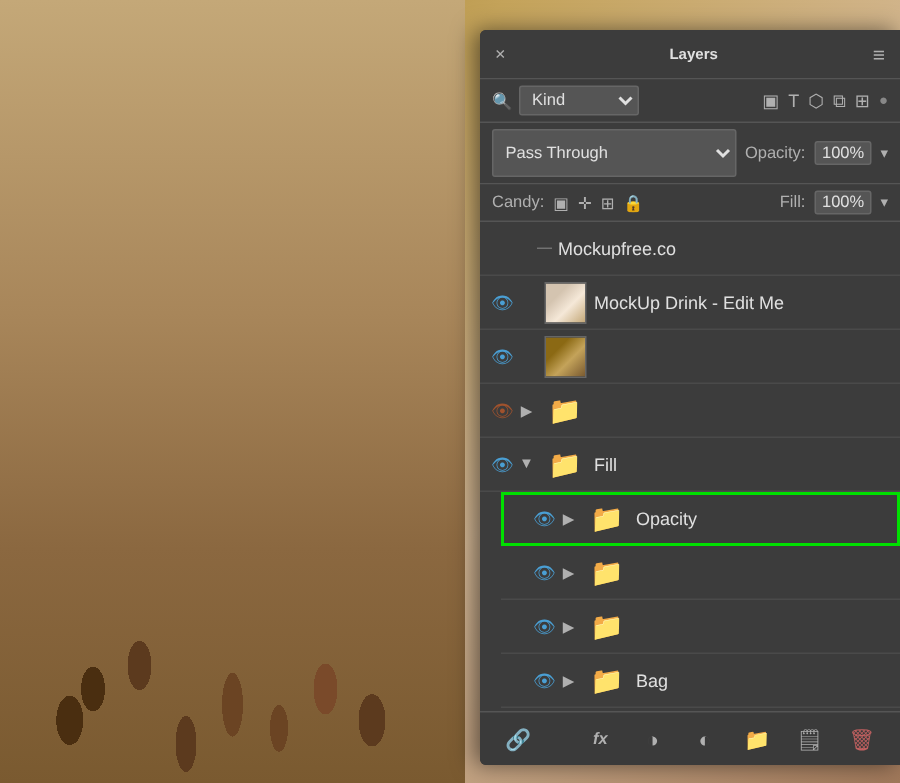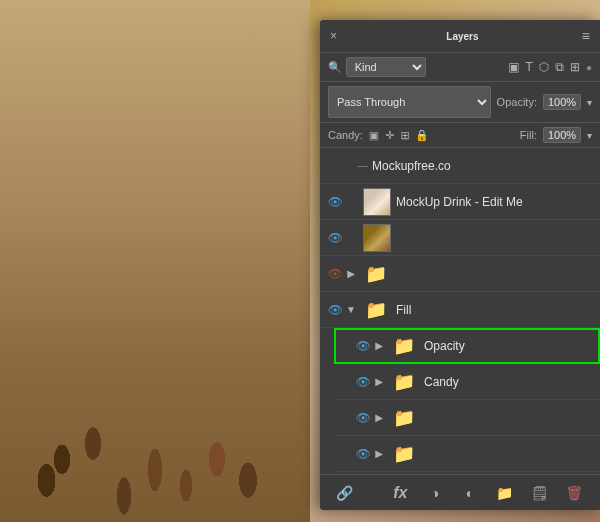--- a/index.html
+++ b/index.html
@@ -504,44 +504,44 @@
       </div>
       <span class="layer-name">Opacity</span>
     </div>
 
     <div class="layer-item indent-1" style="padding-left:20px;">
       <div class="visibility-eye">👁</div>
       <div class="expand-arrow">▶</div>
       <div class="layer-thumb folder">
         <span class="folder-icon">📁</span>
       </div>
-      <span class="layer-name">Candy</span>
     </div>
 
     <div class="layer-item indent-1" style="padding-left:20px;">
       <div class="visibility-eye">👁</div>
       <div class="expand-arrow">▶</div>
       <div class="layer-thumb folder">
         <span class="folder-icon">📁</span>
       </div>
     </div>
 
     <div class="layer-item indent-1" style="padding-left:20px;">
       <div class="visibility-eye">👁</div>
       <div class="expand-arrow">▶</div>
       <div class="layer-thumb folder">
         <span class="folder-icon">📁</span>
       </div>
+      <span class="layer-name">Bag</span>
     </div>
 
   </div>
 
   <div class="panel-toolbar">
     <span class="toolbar-btn" title="Link">🔗</span>
-    <span class="toolbar-btn" title="Add Effect" style="font-style:italic;font-size:16px;font-weight:bold;margin-left:20px;">fx</span>
+    <span class="toolbar-btn" title="Add Effect" style="font-style:italic;font-size:11px;font-weight:bold;margin-left:20px;">fx</span>
     <span class="toolbar-btn" title="Add Mask">◑</span>
     <span class="toolbar-btn" title="Add Adjustment">◐</span>
     <span class="toolbar-btn" title="New Folder">📁</span>
     <span class="toolbar-btn" title="New Layer">🗒</span>
     <span class="toolbar-btn" title="Delete" style="color:#C06060;">🗑</span>
   </div>
 
 </div>
 
 </body></html>

